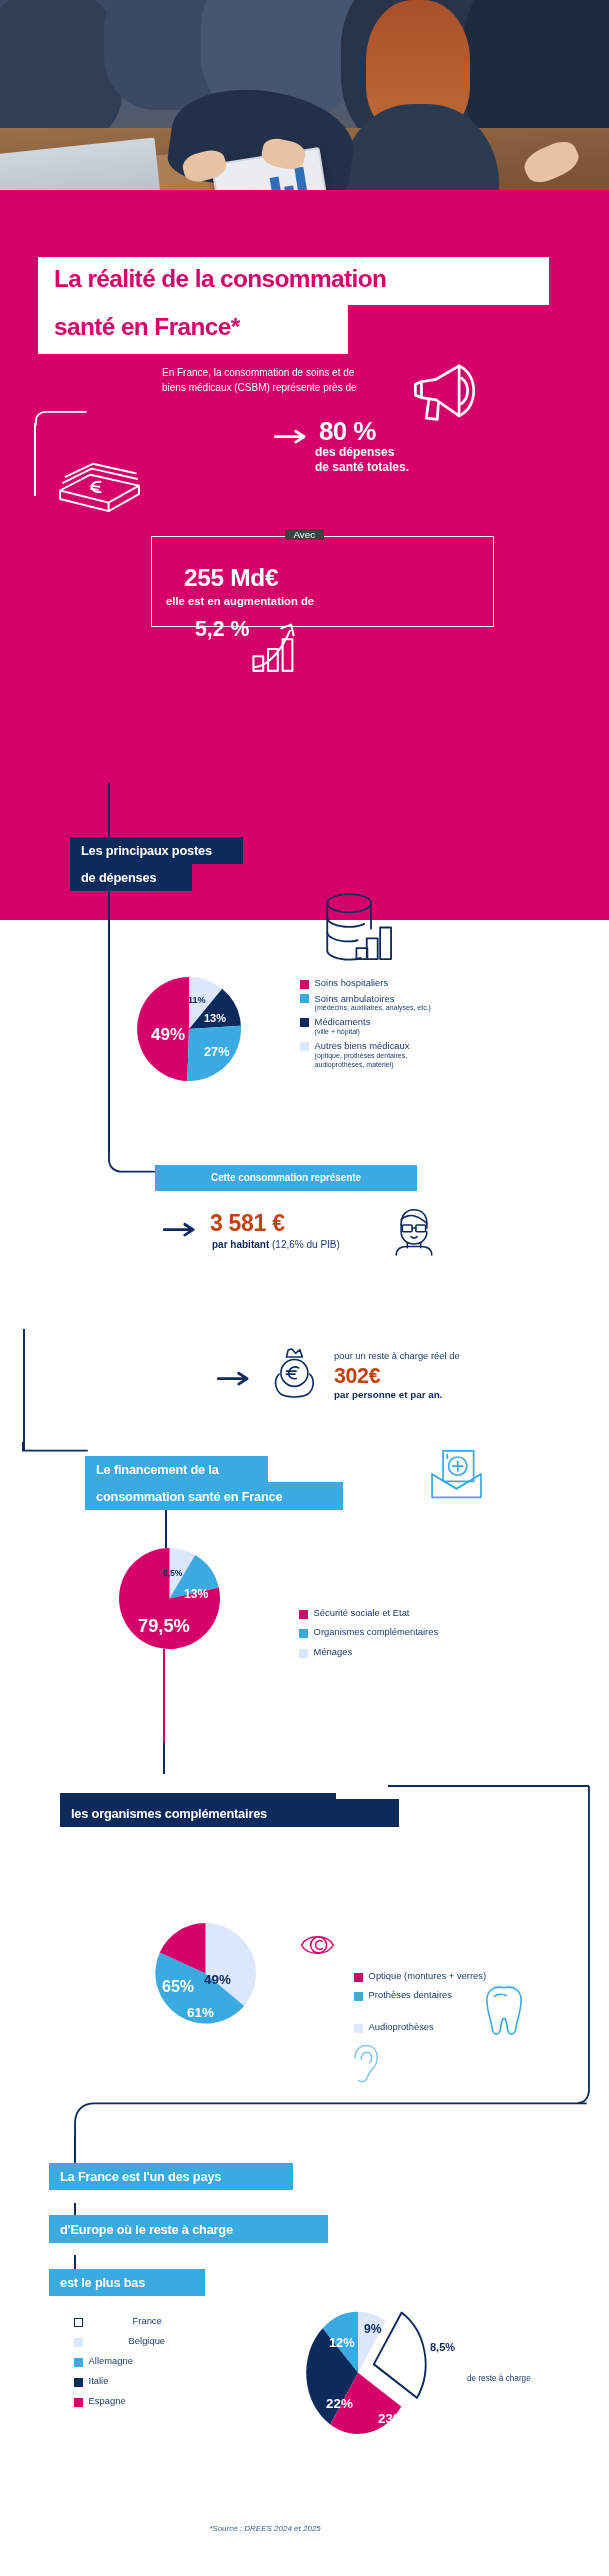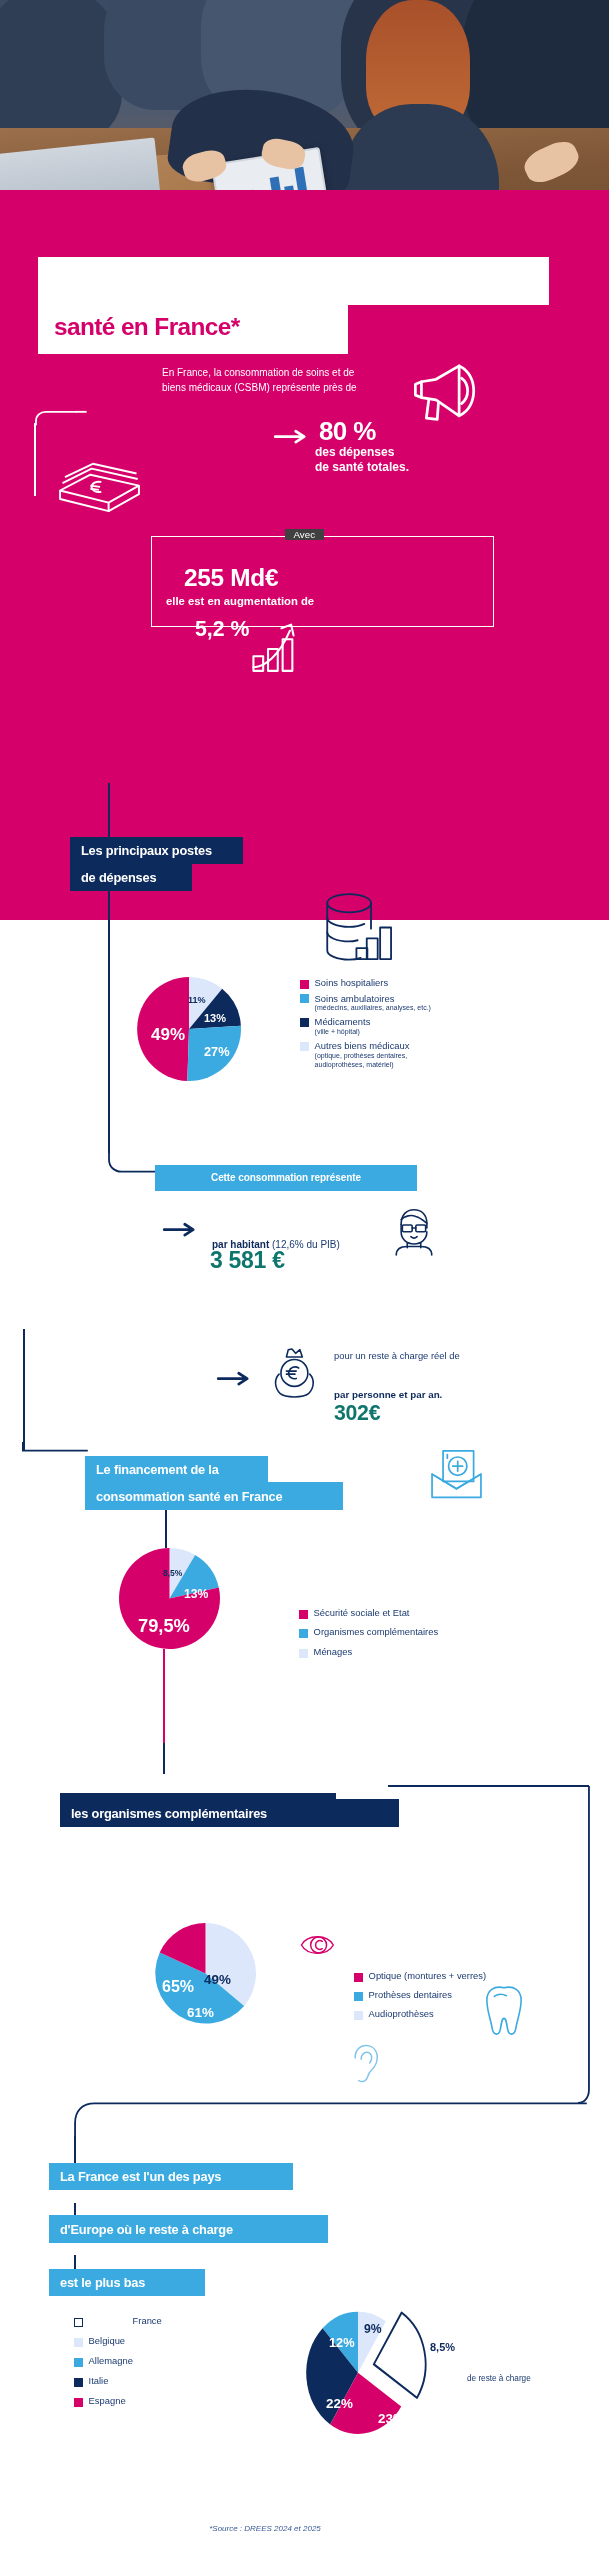--- a/index.html
+++ b/index.html
@@ -132,21 +132,21 @@
   .legend-sub { font-size:7px; color:#1b3a70; line-height:1.2; display:block; }
   .pie-lbl { position:absolute; font-weight:bold; font-size:12.8px; }
   .pie-lbl-sm { position:absolute; font-weight:bold; font-size:8px; }
   .pie-lbl-lg { position:absolute; font-weight:bold; font-size:17px; }
 
   .blue-pill {
     position:absolute; background:#3aaae1; color:#fff; font-weight:bold; font-size:10px;
     display:flex; align-items:center; justify-content:center; letter-spacing:-0.1px;
   }
 
-  .big-blue { color:#0f766e; font-weight:bold;margin-top:37px; }
+  .big-blue { color:#c2410c; font-weight:bold; }
   .navy-bold { color:#0d2a5c; font-weight:bold; }
   .navy-txt { color:#1b3a70; }
 
   .src {
     position:absolute; left:0; top:2524px; width:530px; text-align:center;
     font-size:8px; font-style:italic; color:#3b5a96;
   }
 
   svg { display:block; overflow:visible; }
 </style>
@@ -190,20 +190,21 @@
     </div>
     <div class="hp-hand hp-h1"></div>
     <div class="hp-hand hp-h2"></div>
     <div class="hp-hand hp-h3"></div>
   </div>
 
   <div class="magenta-block"></div>
 
   <div class="title-plate-1"></div>
   <div class="title-plate-2"></div>
+  <div class="title-text title-l1">La réalité de la consommation</div>
   <div class="title-text title-l2">santé en France*</div>
 
   <svg style="position:absolute;left:402px;top:355px;" width="79" height="79" viewBox="0 0 130 130">
     <g fill="none" stroke="#ffffff" stroke-width="4.5" stroke-linecap="round" stroke-linejoin="round">
       <path d="M32 44 L32 70 L56 74 L94 100 L94 18 L56 40 Z"></path>
       <path d="M94 18 C112 26 118 44 118 59 C118 74 112 92 94 100"></path>
       <path d="M98 38 C106 44 108 52 108 59 C108 66 106 74 98 80"></path>
       <path d="M44 74 L40 104 L58 106 L60 78"></path>
       <path d="M32 44 L22 48 L22 66 L32 70"></path>
     </g>
@@ -457,21 +458,21 @@
       <path d="M10 26 C10 10 22 3 33 6 C45 9 49 22 45 34 C41 46 33 46 31 56 C29 64 22 67 16 63"></path>
       <path d="M20 28 C20 18 28 14 34 18 C39 22 38 30 34 34"></path>
     </g>
   </svg>
 
   <div class="legend" style="left:354px;top:1971px;width:201px;">
     <div class="legend-row" style="margin-bottom:8px;">
       <span class="swatch" style="background:#d6006a;"></span>
       <span class="legend-label">Optique (montures + verres)</span>
     </div>
-    <div class="legend-row" style="margin-bottom:8px;">
+    <div class="legend-row" style="margin-bottom:21px;">
       <span class="swatch" style="background:#3aaae1;"></span>
       <span class="legend-label">Prothèses dentaires</span>
     </div>
     <div class="legend-row">
       <span class="swatch" style="background:#dce7fb;"></span>
       <span class="legend-label">Audioprothèses</span>
     </div>
   </div>
 
   <svg style="position:absolute;left:58px;top:2102px;" width="530" height="37" viewBox="0 0 870 60">
@@ -483,21 +484,21 @@
 
   <div class="hd hd-blue" style="left:49px;top:2163px;width:244px;height:27px;padding-left:11px;font-size:12.8px;">La France est l'un des pays</div>
   <div class="hd hd-blue" style="left:49px;top:2215px;width:279px;height:28px;padding-left:11px;font-size:12.8px;">d'Europe où le reste à charge</div>
   <div class="hd hd-blue" style="left:49px;top:2269px;width:156px;height:27px;padding-left:11px;font-size:12.8px;">est le plus bas</div>
 
   <div class="legend" style="left:74px;top:2316px;width:134px;">
     <div class="legend-row" style="margin-bottom:9.1px;gap:44px;">
       <span class="swatch" style="background:#ffffff;border:0.9px solid #0d2a5c;"></span>
       <span class="legend-label">France</span>
     </div>
-    <div class="legend-row" style="margin-bottom:9.1px;">
+    <div class="legend-row" style="margin-bottom:9.1px;gap:40px;">
       <span class="swatch" style="background:#dce7fb;"></span>
       <span class="legend-label">Belgique</span>
     </div>
     <div class="legend-row" style="margin-bottom:9.1px;">
       <span class="swatch" style="background:#3aaae1;"></span>
       <span class="legend-label">Allemagne</span>
     </div>
     <div class="legend-row" style="margin-bottom:9.1px;">
       <span class="swatch" style="background:#0d2a5c;"></span>
       <span class="legend-label">Italie</span>

